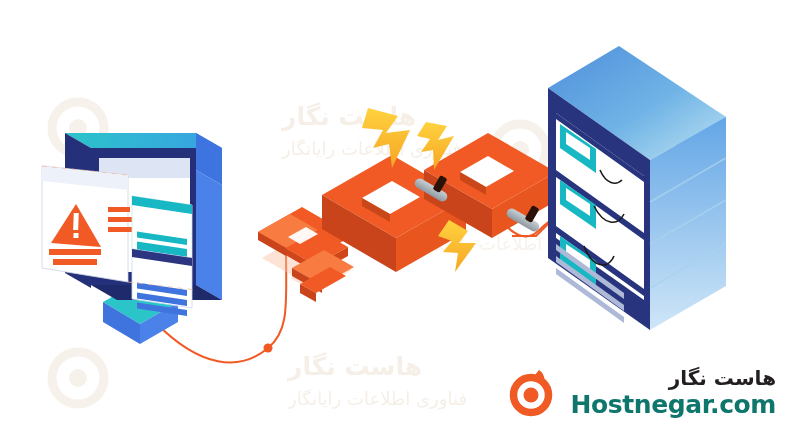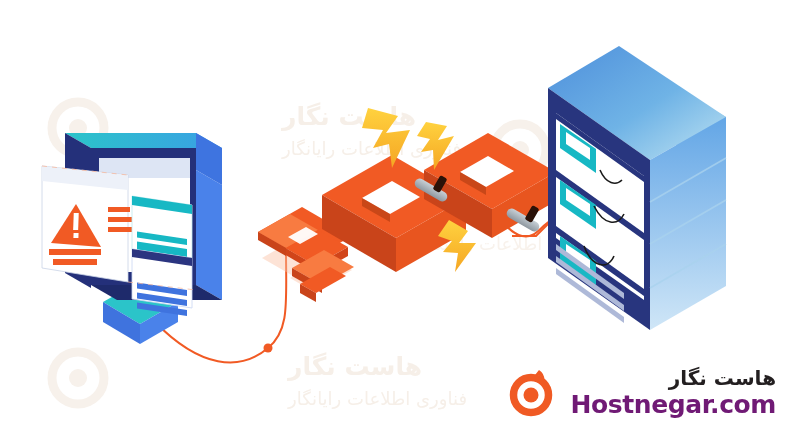--- a/index.html
+++ b/index.html
@@ -16,21 +16,21 @@
     position:absolute;right:14px;bottom:12px;
     display:flex;align-items:center;gap:12px;
   }
   .brand-mark{width:52px;height:52px;flex:0 0 52px;}
   .brand-text{display:flex;flex-direction:column;align-items:flex-end;line-height:1;}
   .brand-fa{
     font-size:20px;font-weight:700;color:#231f20;
     direction:rtl;letter-spacing:.5px;margin-bottom:4px;
   }
   .brand-en{
-    font-size:25px;font-weight:700;color:#701a75;letter-spacing:-.4px;
+    font-size:25px;font-weight:700;color:#0f766e;letter-spacing:-.4px;
   }
 </style>
 </head>
 <body>
 
 <div id="stage">
 
   <svg id="art" viewBox="0 0 790 430" xmlns="http://www.w3.org/2000/svg">
     <defs>
       <linearGradient id="gRackTop" x1="0" y1="0" x2="1" y2="1">

